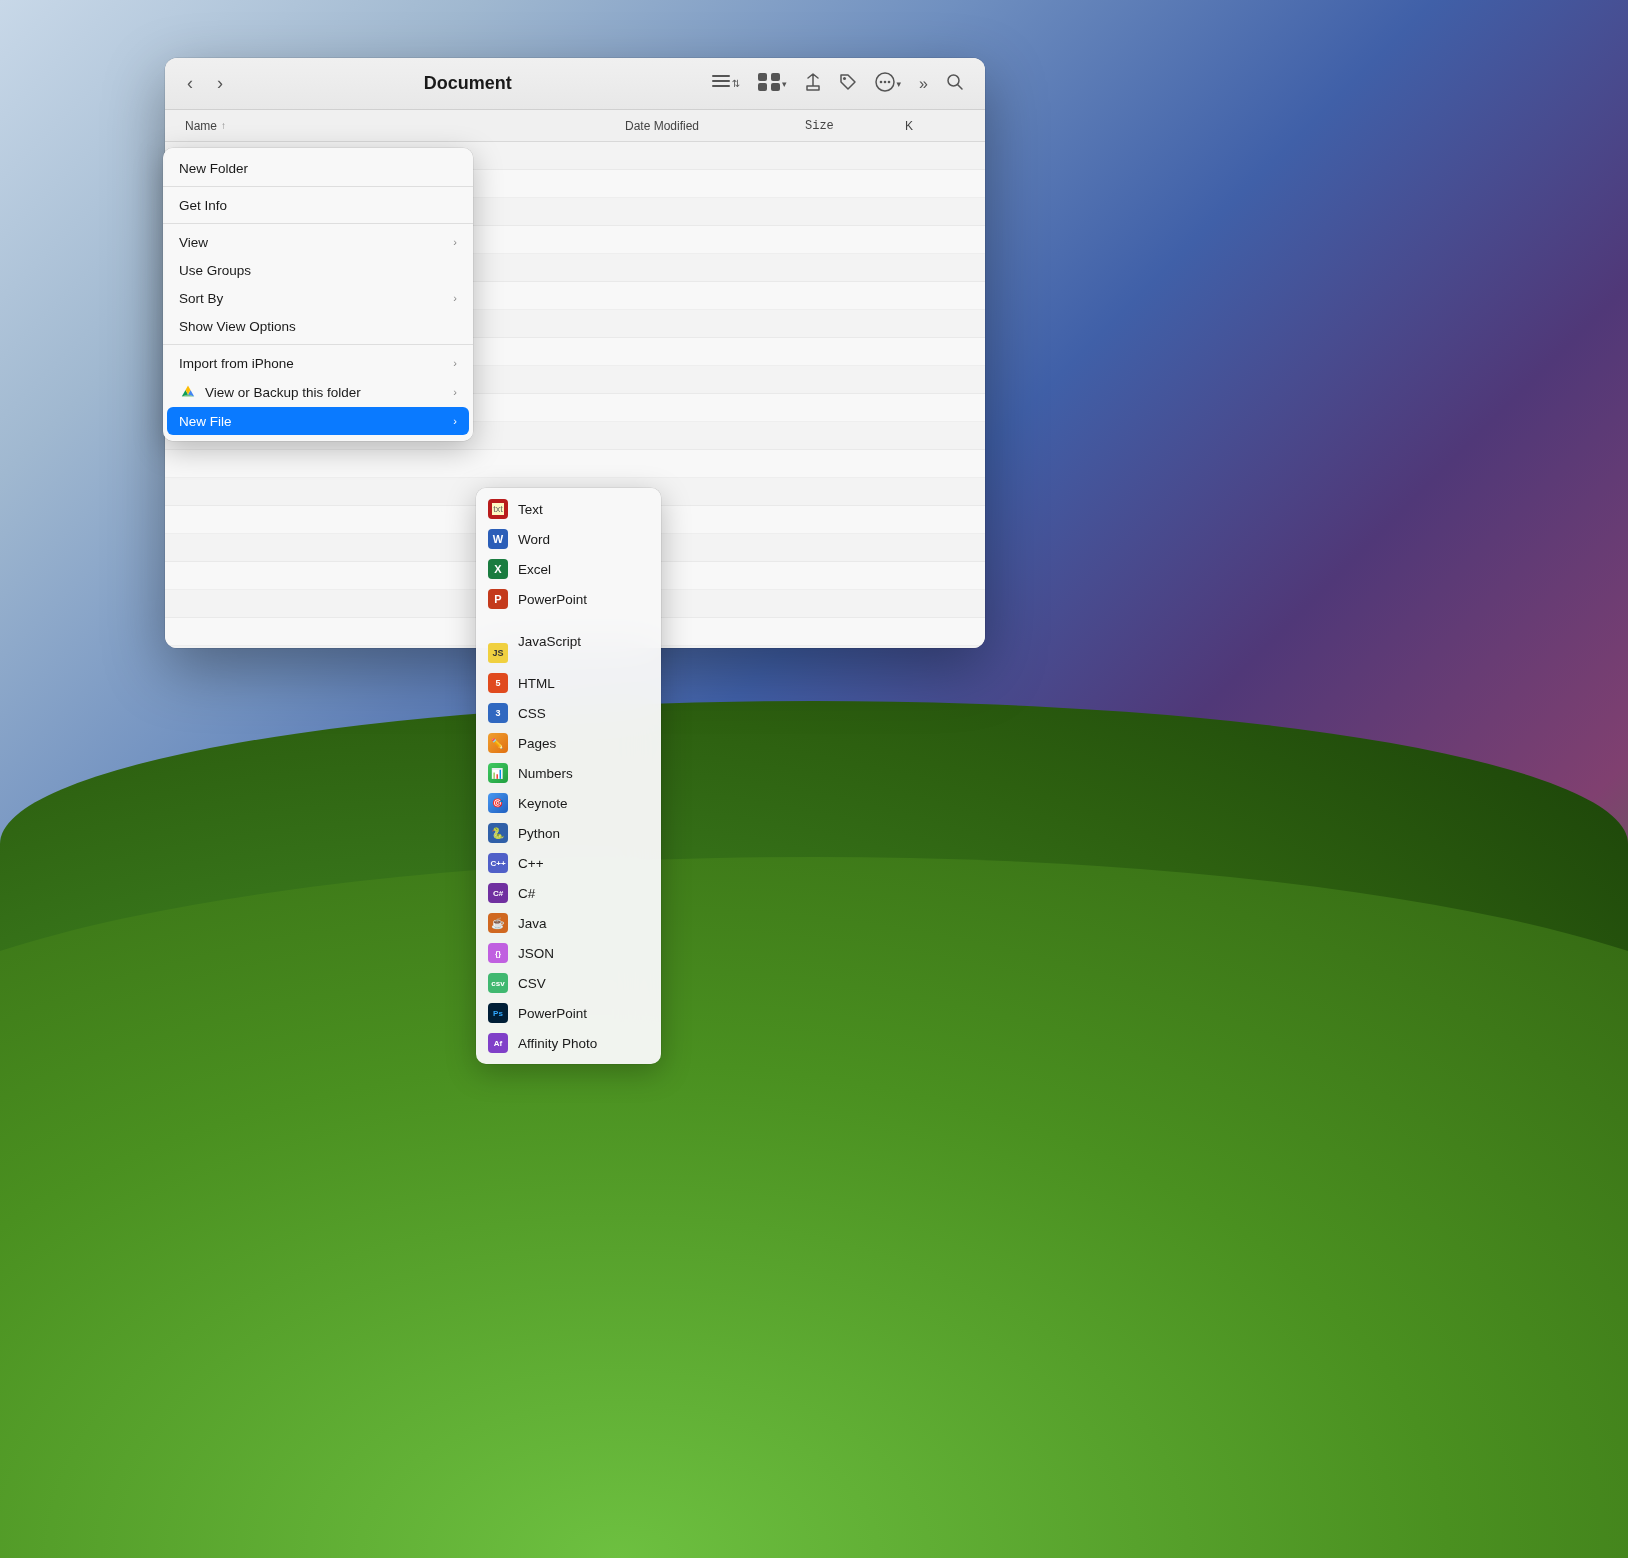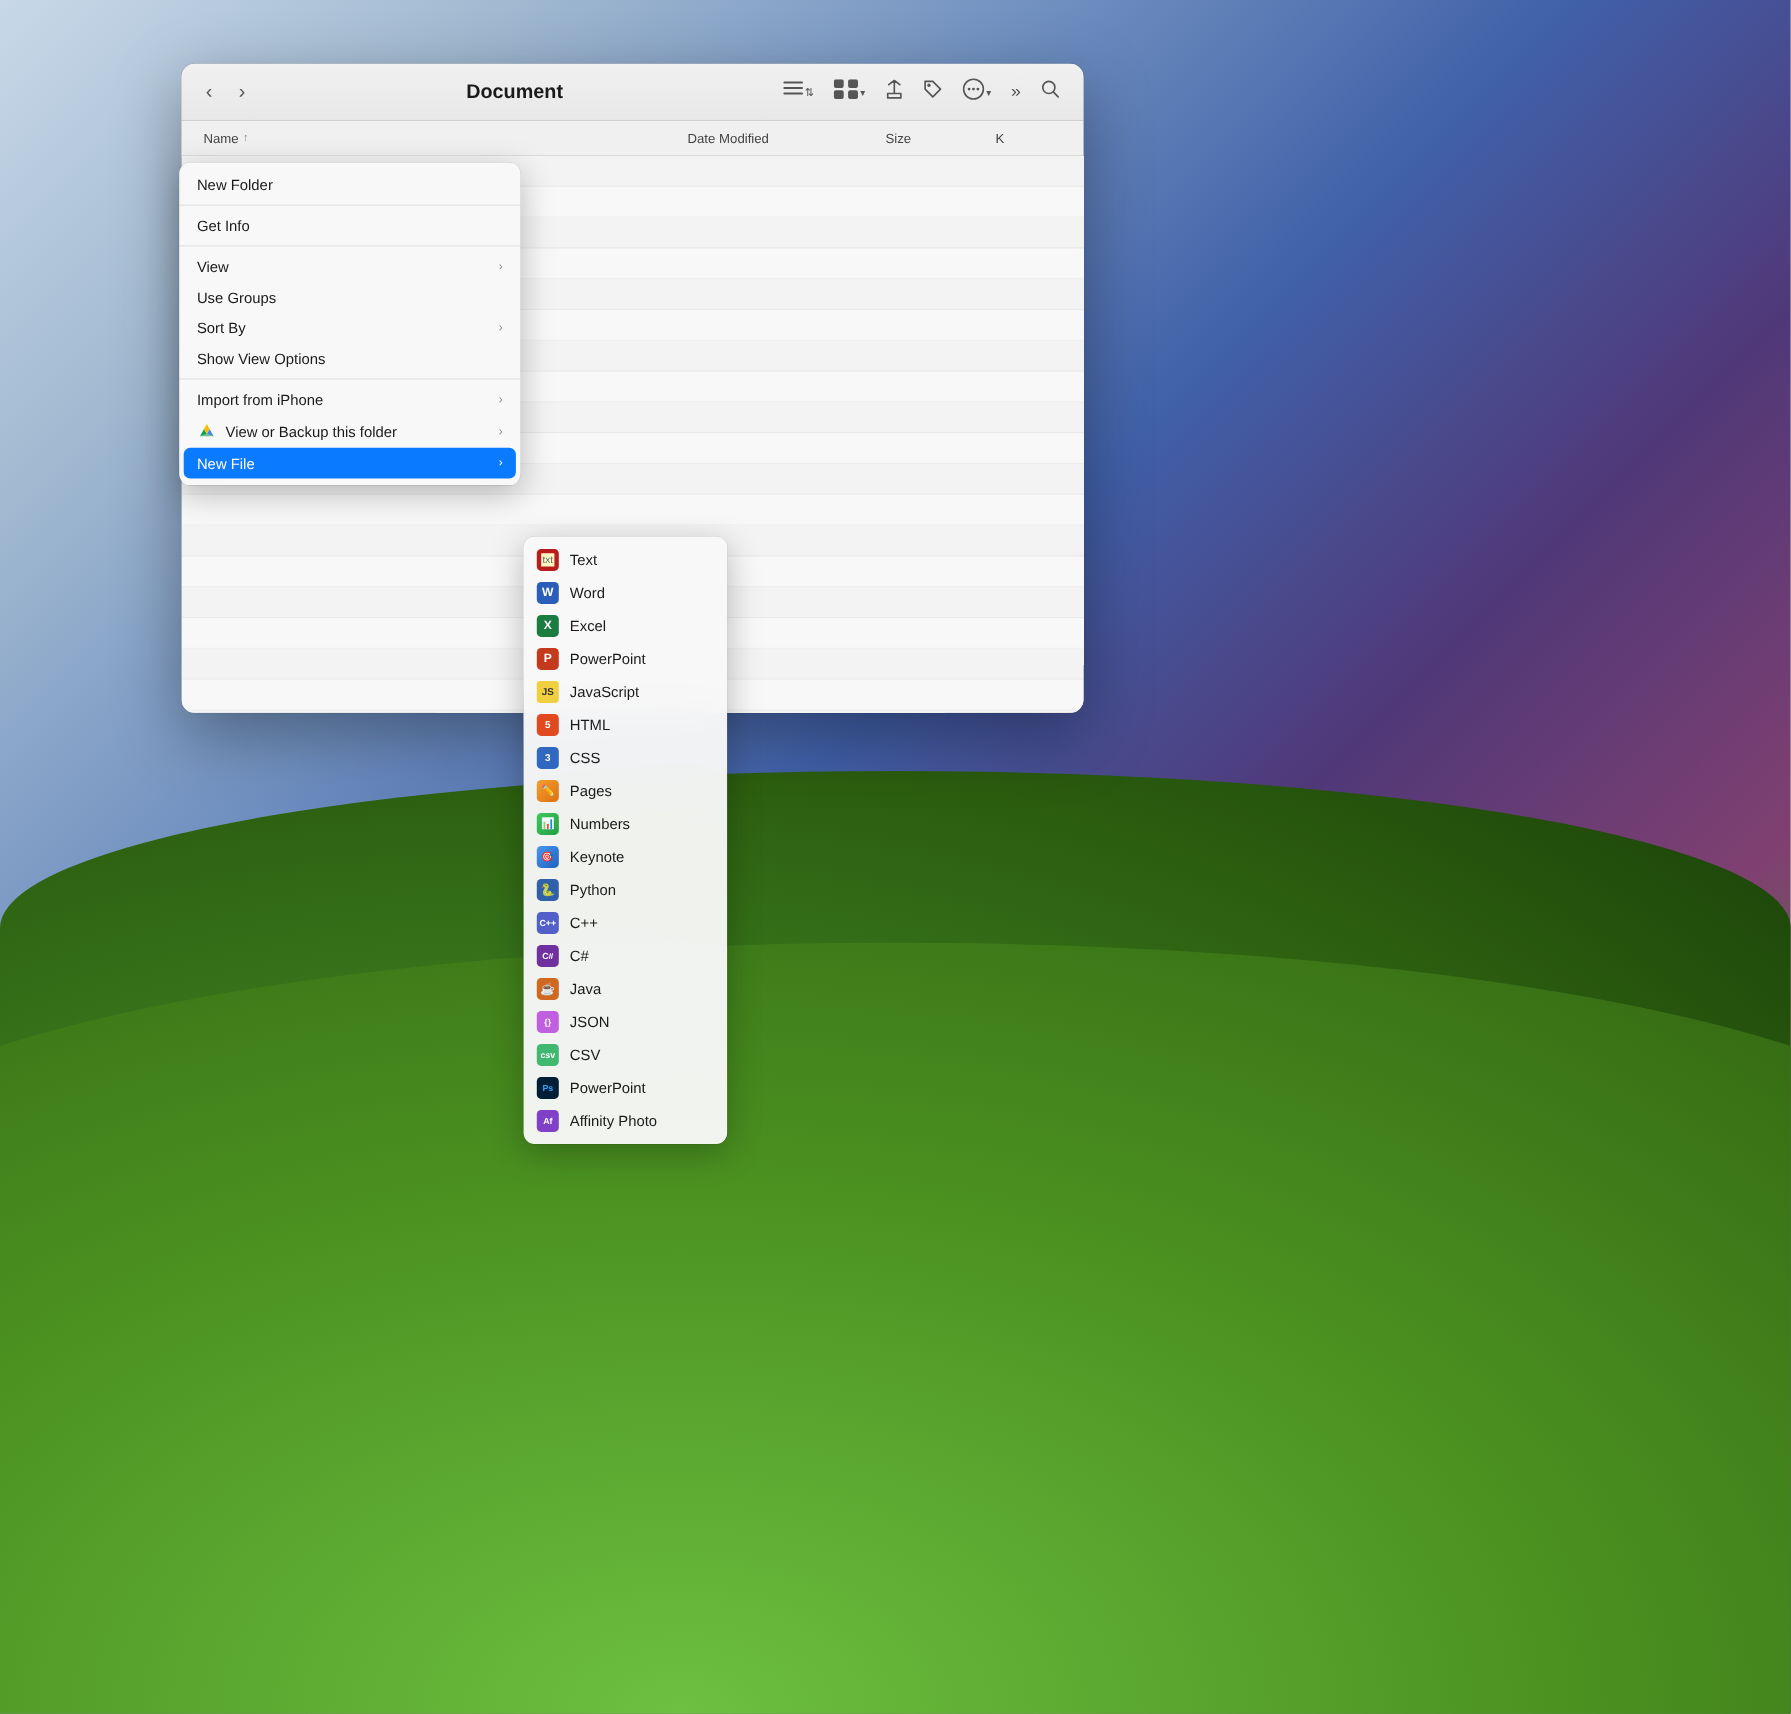--- a/index.html
+++ b/index.html
@@ -124,20 +124,21 @@
       font-size: 12px;
       font-weight: 500;
       color: #444;
     }
 
     .col-size {
       width: 100px;
       font-size: 12px;
       font-weight: 500;
       color: #444;
+      font-family: Liberation Mono, monospace;
     }
 
     .col-kind {
       width: 60px;
       font-size: 12px;
       font-weight: 500;
       color: #444;
     }
 
     .finder-content {
@@ -246,21 +247,21 @@
       justify-content: center;
       font-size: 12px;
       flex-shrink: 0;
     }
 
     
     .icon-text { background: #fef9c3; border: 4px solid #b91c1c; color: #666; font-size: 9px; }
     .icon-word { background: #2b5eb8; color: white; font-weight: bold; font-size: 11px; }
     .icon-excel { background: #1a7c40; color: white; font-weight: bold; font-size: 11px; }
     .icon-powerpoint { background: #c43a1c; color: white; font-weight: bold; font-size: 11px; }
-    .icon-js { background: #f0d040; color: #333; font-weight: bold; font-size: 9px; border-radius: 3px; }
+    .icon-js { background: #f0d040; color: #333; font-weight: bold; font-size: 9px; border-radius: 3px; margin-top: 24px; }
     .icon-html { background: #e04a1e; color: white; font-weight: bold; font-size: 9px; }
     .icon-css { background: #3068c0; color: white; font-weight: bold; font-size: 9px; }
     .icon-pages { background: #f09020; color: white; font-size: 10px; }
     .icon-numbers { background: #30b840; color: white; font-size: 10px; }
     .icon-keynote { background: #4090e8; color: white; font-size: 10px; }
     .icon-python { background: #3060a8; color: #f0c840; font-size: 10px; }
     .icon-cpp { background: #5060c8; color: white; font-size: 8px; font-weight: bold; }
     .icon-csharp { background: #7030a0; color: white; font-size: 8px; font-weight: bold; }
     .icon-java { background: #d06820; color: white; font-size: 9px; }
     .icon-json { background: #c060e0; color: white; font-size: 8px; font-weight: bold; }

